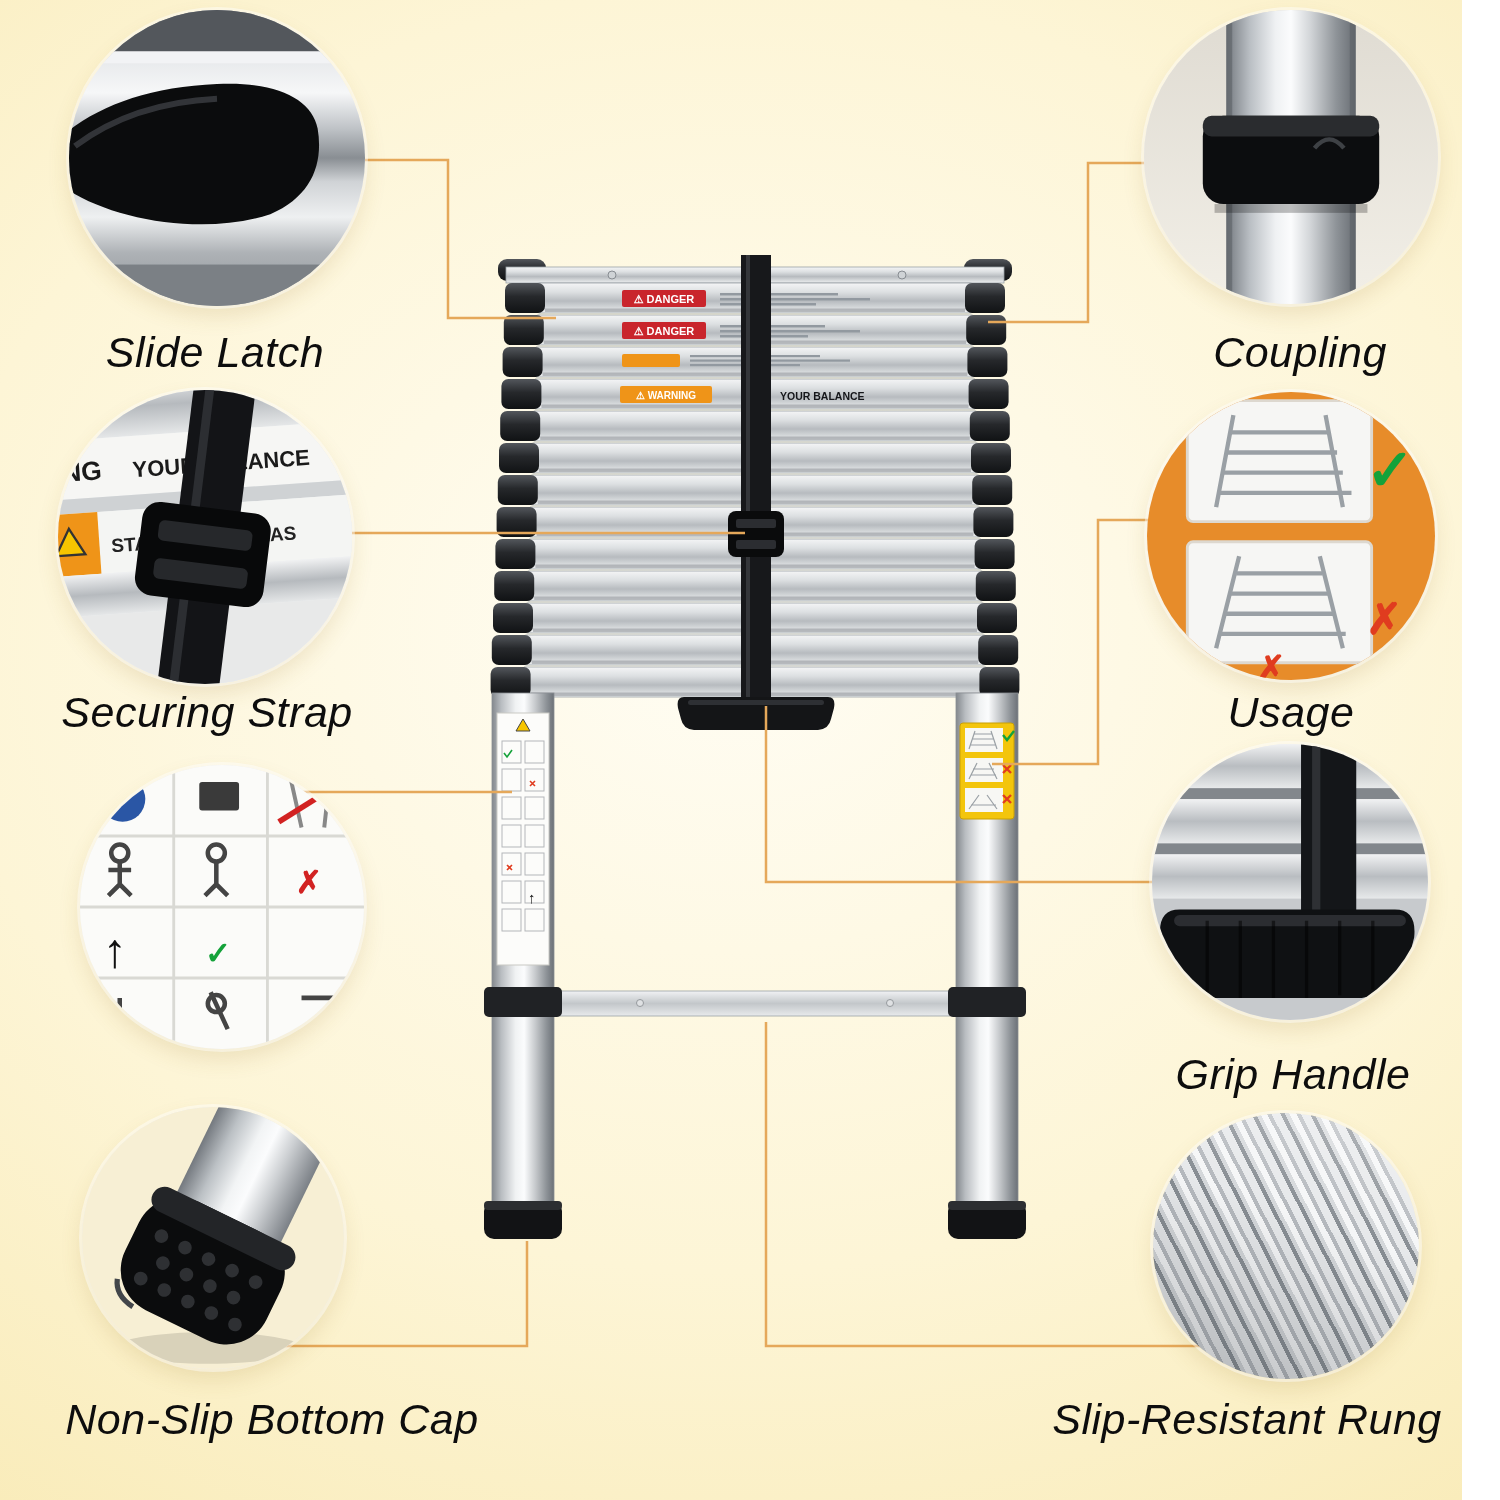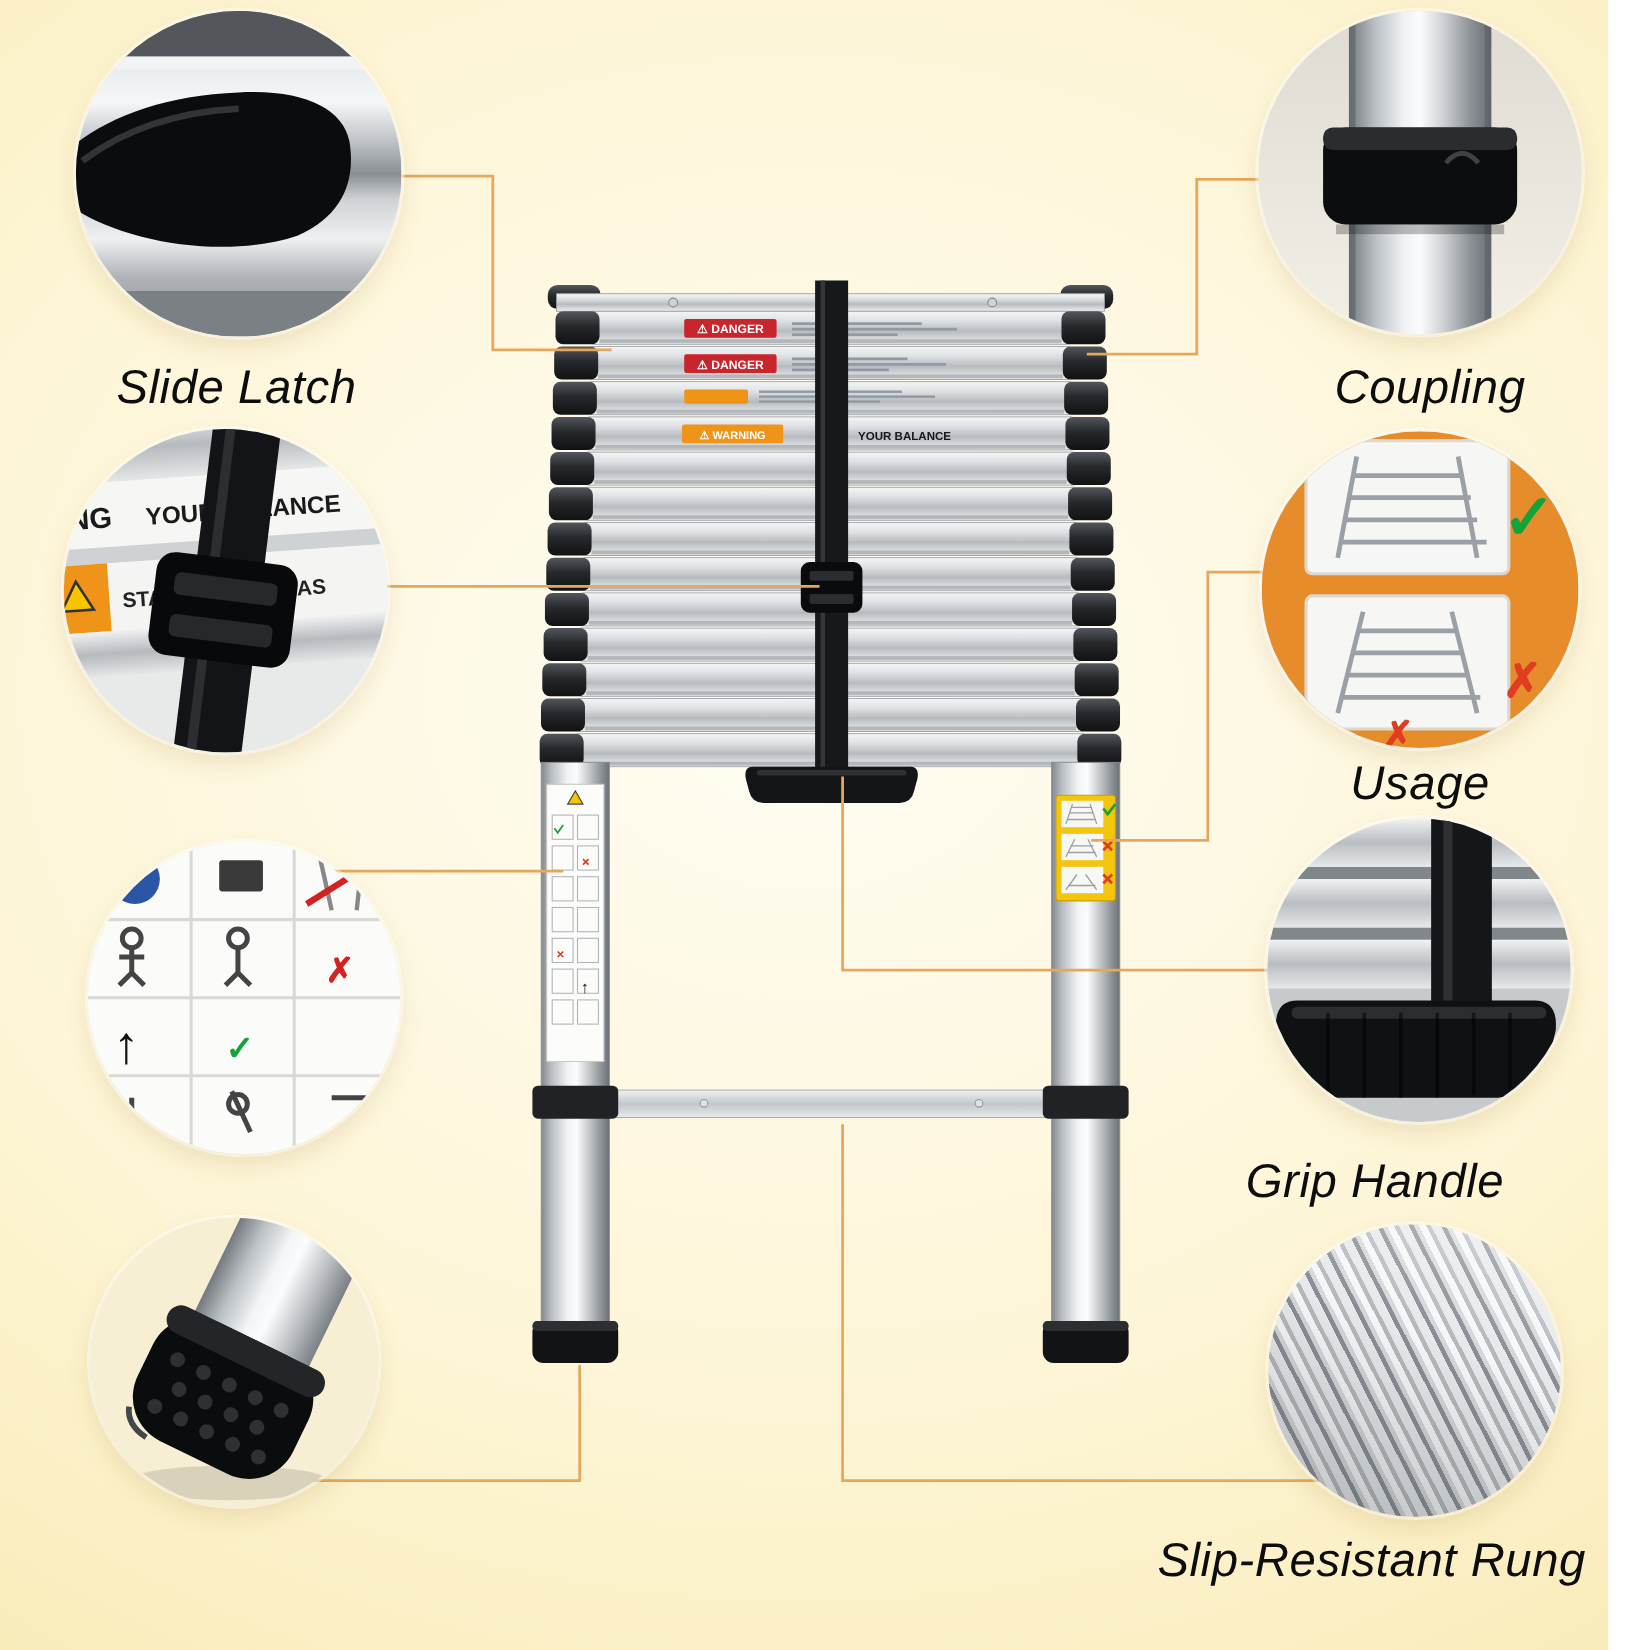--- a/index.html
+++ b/index.html
@@ -426,17 +426,19 @@
         </g>
         <path d="M 24 80 q 2 6 10 7" stroke="#43464a" fill="none" stroke-width="2"></path>
       </g>
     </svg>
   </div>
 
   <div class="co co-slip" style="left:1153px;top:1113px;width:266px;height:266px"></div>
 
   <div class="label" style="left:215px;top:328px">Slide Latch</div>
   <div class="label" style="left:1300px;top:328px">Coupling</div>
+  <div class="label" style="left:207px;top:688px">Securing Strap</div>
   <div class="label" style="left:1291px;top:688px">Usage</div>
-  <div class="label" style="left:1250px;top:1050px">Grip Handle</div>
+  <div class="label" style="left:1293px;top:1050px">Grip Handle</div>
+  <div class="label" style="left:272px;top:1395px">Non-Slip Bottom Cap</div>
   <div class="label" style="left:1247px;top:1395px">Slip-Resistant Rung</div>
 
 </div>
 
 </body></html>

